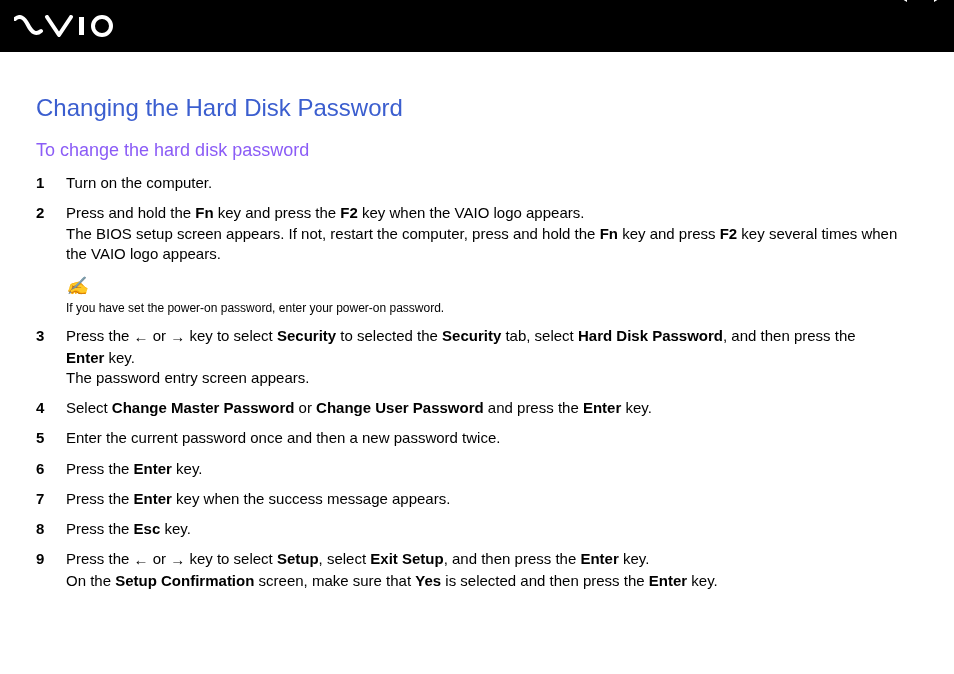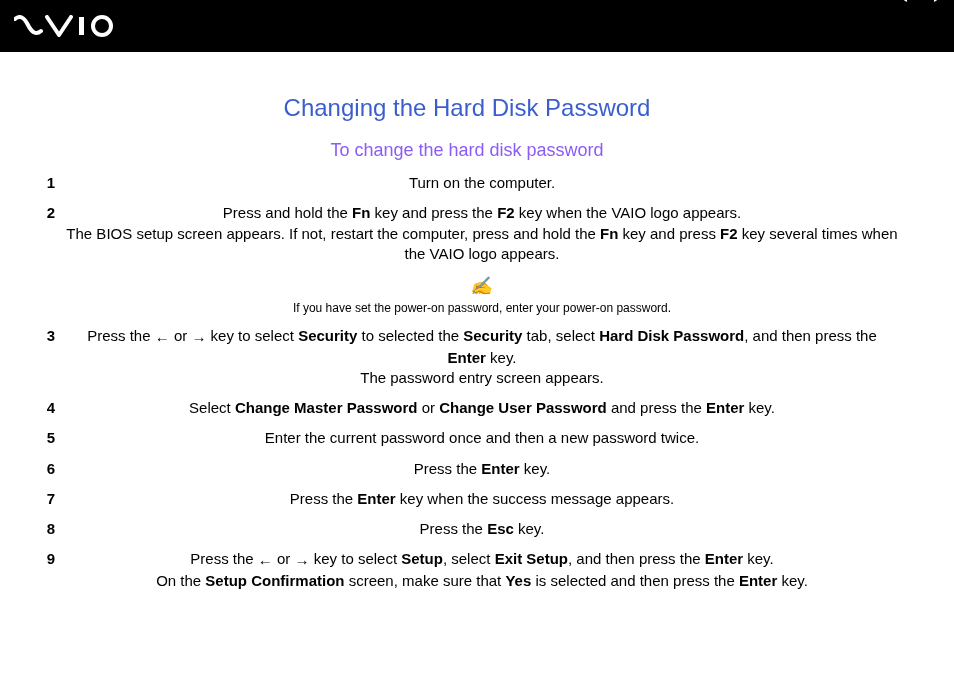--- a/index.html
+++ b/index.html
@@ -45,21 +45,20 @@
     font-weight: bold;
     padding: 0 4px;
   }
   .section-label {
     font-size: 12px;
     font-weight: bold;
     margin-top: 45px;
   }
   .content {
     padding: 42px 56px 0 36px;
-    text-align: center;
   }
   .title {
     color: #3b5ecf;
     font-size: 24px;
     font-weight: normal;
     margin-bottom: 18px;
   }
   .subtitle {
     color: #8b5cf6;
     font-size: 18px;

